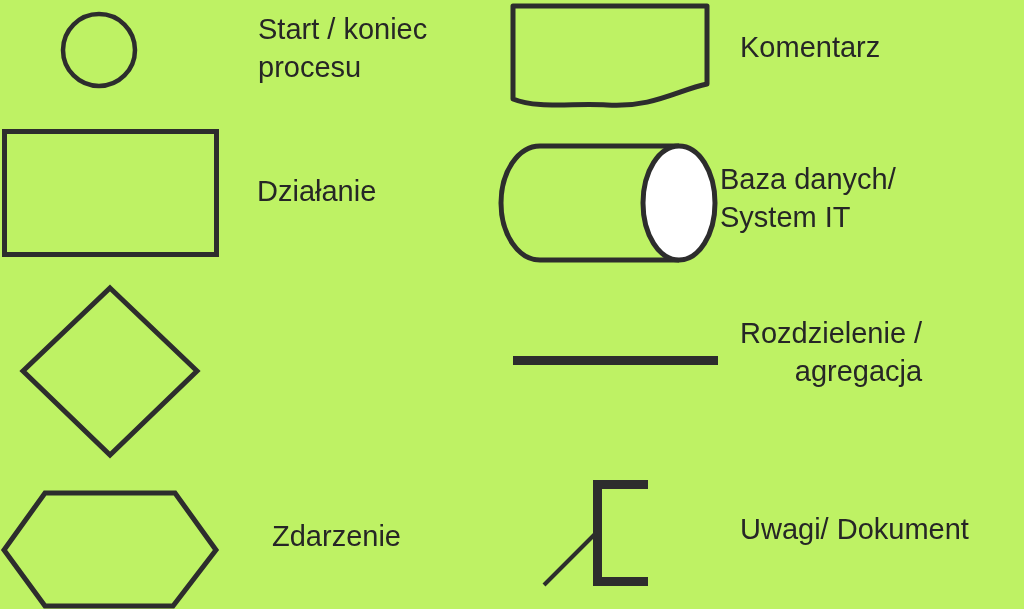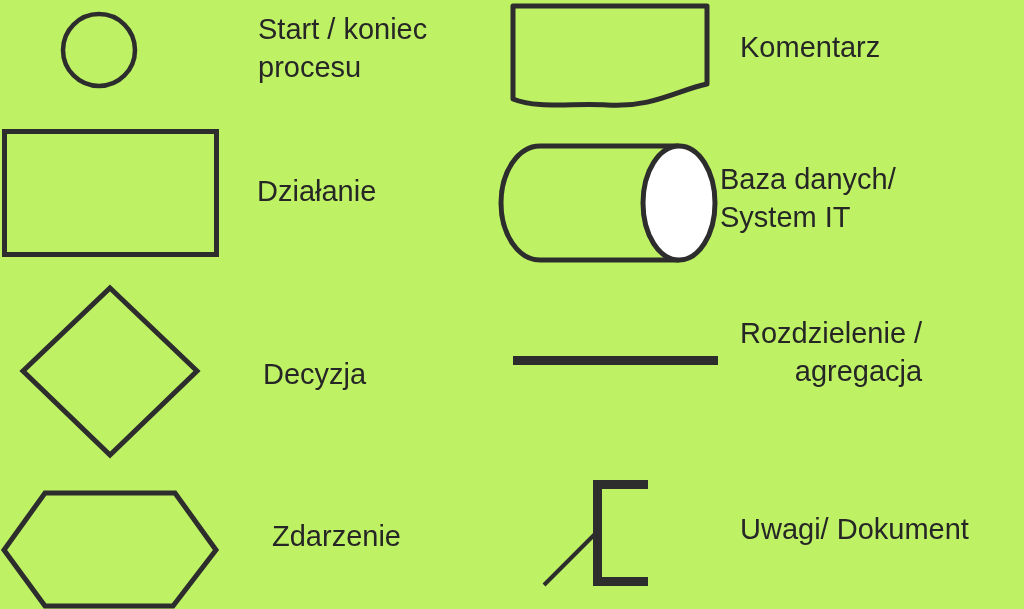--- a/index.html
+++ b/index.html
@@ -65,21 +65,20 @@
   <svg class="sym" style="left:535px; top:472px;" width="125" height="125" viewBox="0 0 125 125">
     <path d="M 113,12.5 H 62.5 V 109.5 H 113" fill="none" stroke="#2d2d2d" stroke-width="9"></path>
     <line x1="9" y1="113" x2="61" y2="61" stroke="#2d2d2d" stroke-width="4"></line>
   </svg>
 
   <div class="label" style="left:258px; top:10px;">Start / koniec
 procesu</div>
 
   <div class="label" style="left:257px; top:172px;">Działanie</div>
 
-  <div class="label" style="left:263px; top:355px;">Decyzja</div>
 
   <div class="label" style="left:272px; top:517px;text-align:right;">Zdarzenie</div>
 
   <div class="label" style="left:740px; top:28px;">Komentarz</div>
 
   <div class="label" style="left:704px; top:160px;margin-left:16px;">Baza danych/
 System IT</div>
 
   <div class="label" style="left:740px; top:314px;text-align:right;">Rozdzielenie /
 agregacja</div>

